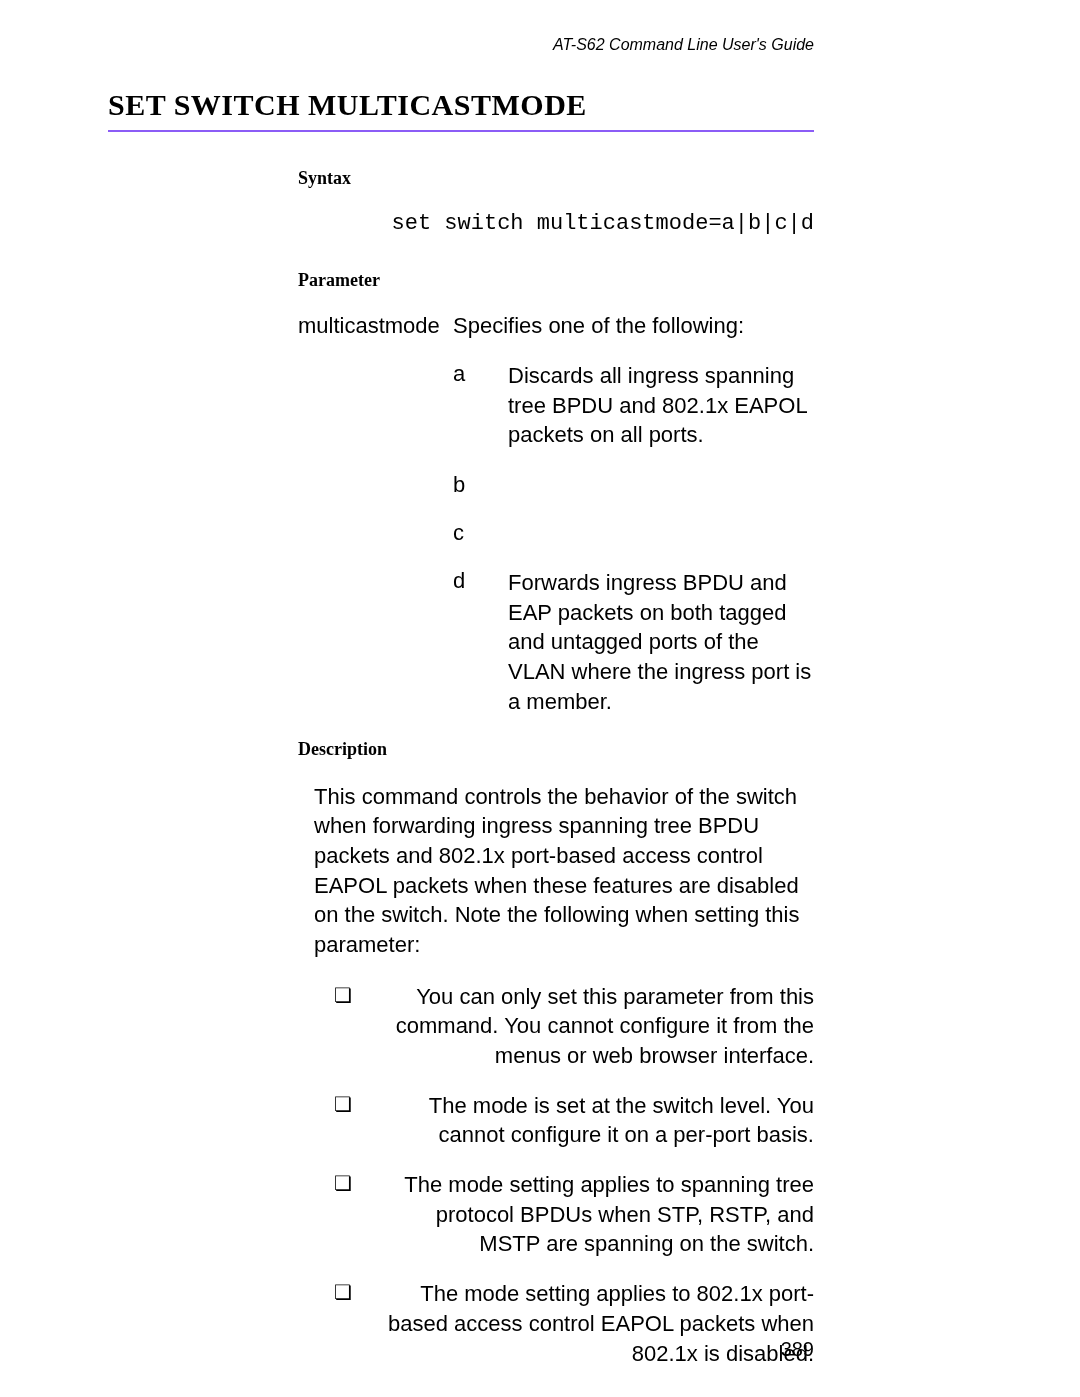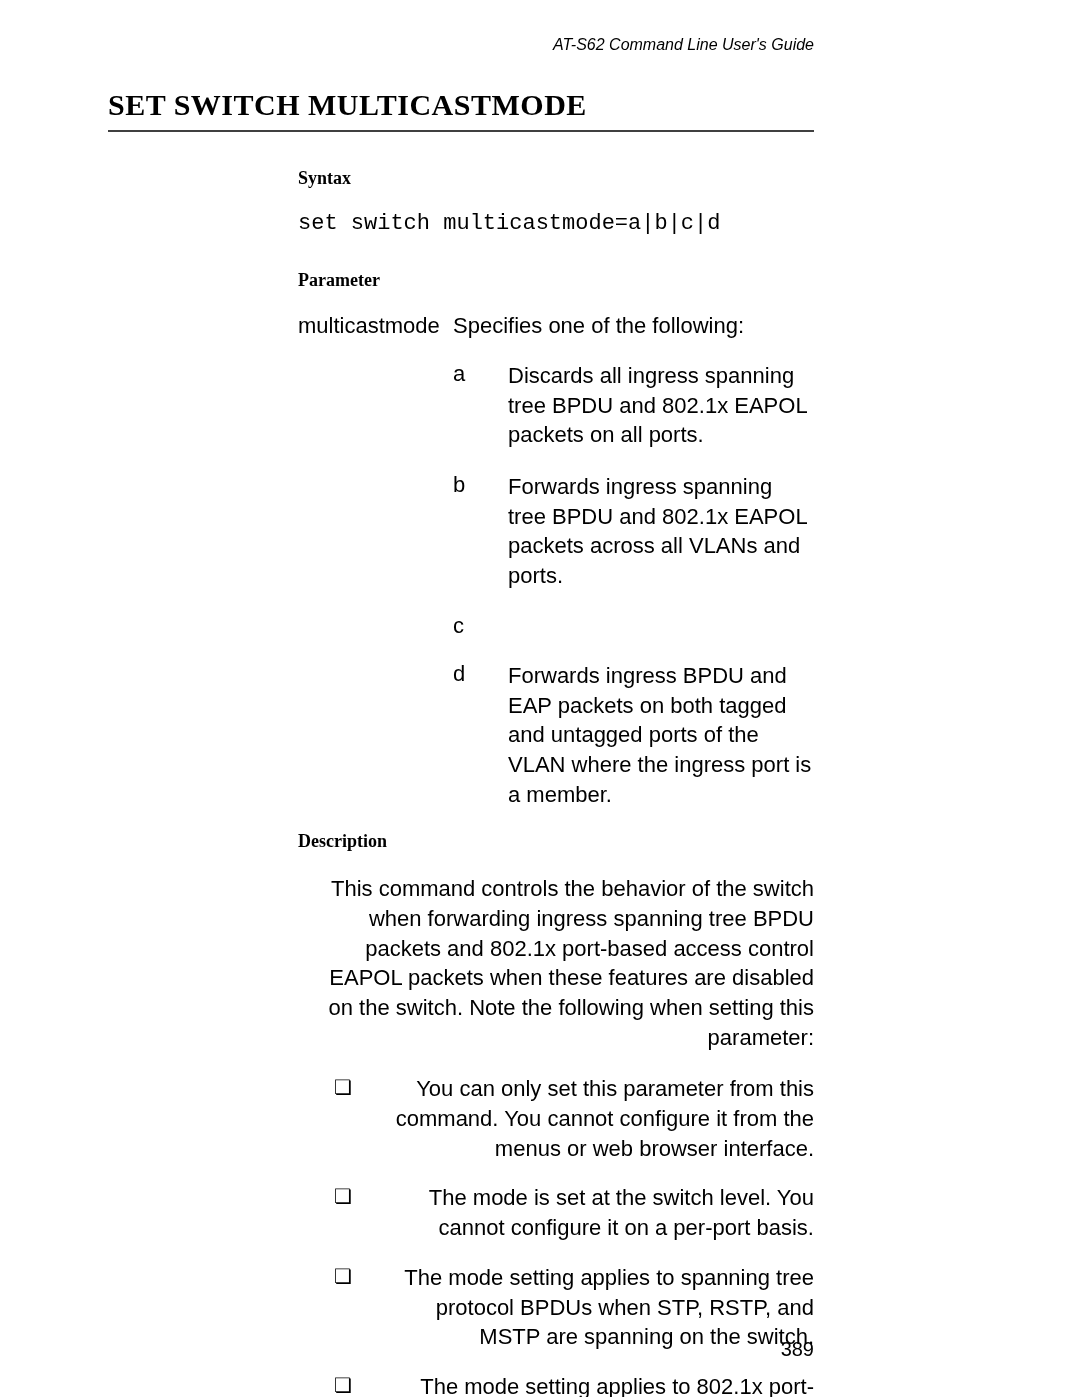--- a/index.html
+++ b/index.html
@@ -25,38 +25,39 @@
     font-style: italic;
     color: #000;
     margin-bottom: 34px;
   }
   .cmd-title {
     font-family: "Century Schoolbook", "Times New Roman", serif;
     font-size: 30px;
     font-weight: bold;
     letter-spacing: 0.5px;
     padding-bottom: 8px;
-    border-bottom: 2px solid #404040;
+    border-bottom: 2px solid #8b5cf6;
     margin: 0 0 36px 0;
     width: 100%;
   }
   .indent-block {
     margin-left: 190px;
   }
   .section-heading {
     font-family: "Century Schoolbook", "Times New Roman", serif;
     font-weight: bold;
     font-size: 18px;
     margin: 0 0 22px 0;
   }
   .syntax-code {
     font-family: "Courier New", Courier, monospace;
     font-size: 22px;
     margin: 0 0 34px 0;
     white-space: pre;
+    text-align: right;
   }
   .param-row {
     display: flex;
     align-items: center;
     font-family: Arial, Helvetica, sans-serif;
     font-size: 22px;
     margin-bottom: 22px;
   }
   .param-name {
     width: 155px;
@@ -83,21 +84,20 @@
     flex: 1;
     line-height: 1.35;
     max-width: 455px;
   }
   .desc-para {
     font-family: Arial, Helvetica, sans-serif;
     font-size: 22px;
     line-height: 1.35;
     margin: 0 0 22px 16px;
     max-width: 640px;
-    text-align: right;
   }
   ul.box-list {
     list-style: none;
     padding: 0;
     margin: 0 0 0 36px;
     font-family: Arial, Helvetica, sans-serif;
     font-size: 22px;
   }
   ul.box-list li {
     position: relative;
@@ -144,21 +144,20 @@
       <div class="param-desc">Specifies one of the following:</div>
     </div>
 
     <div class="option-list">
       <div class="option-row">
         <div class="option-key">a</div>
         <div class="option-text">Discards all ingress spanning tree BPDU and 802.1x EAPOL packets on all ports.</div>
       </div>
       <div class="option-row">
         <div class="option-key">b</div>
-        <div class="option-text">Forwards ingress spanning tree BPDU and 802.1x EAPOL packets across all VLANs and ports.</div>
       </div>
       <div class="option-row">
         <div class="option-key">c</div>
       </div>
       <div class="option-row">
         <div class="option-key">d</div>
         <div class="option-text">Forwards ingress BPDU and EAP packets on both tagged and untagged ports of the VLAN where the ingress port is a member.</div>
       </div>
     </div>
 

